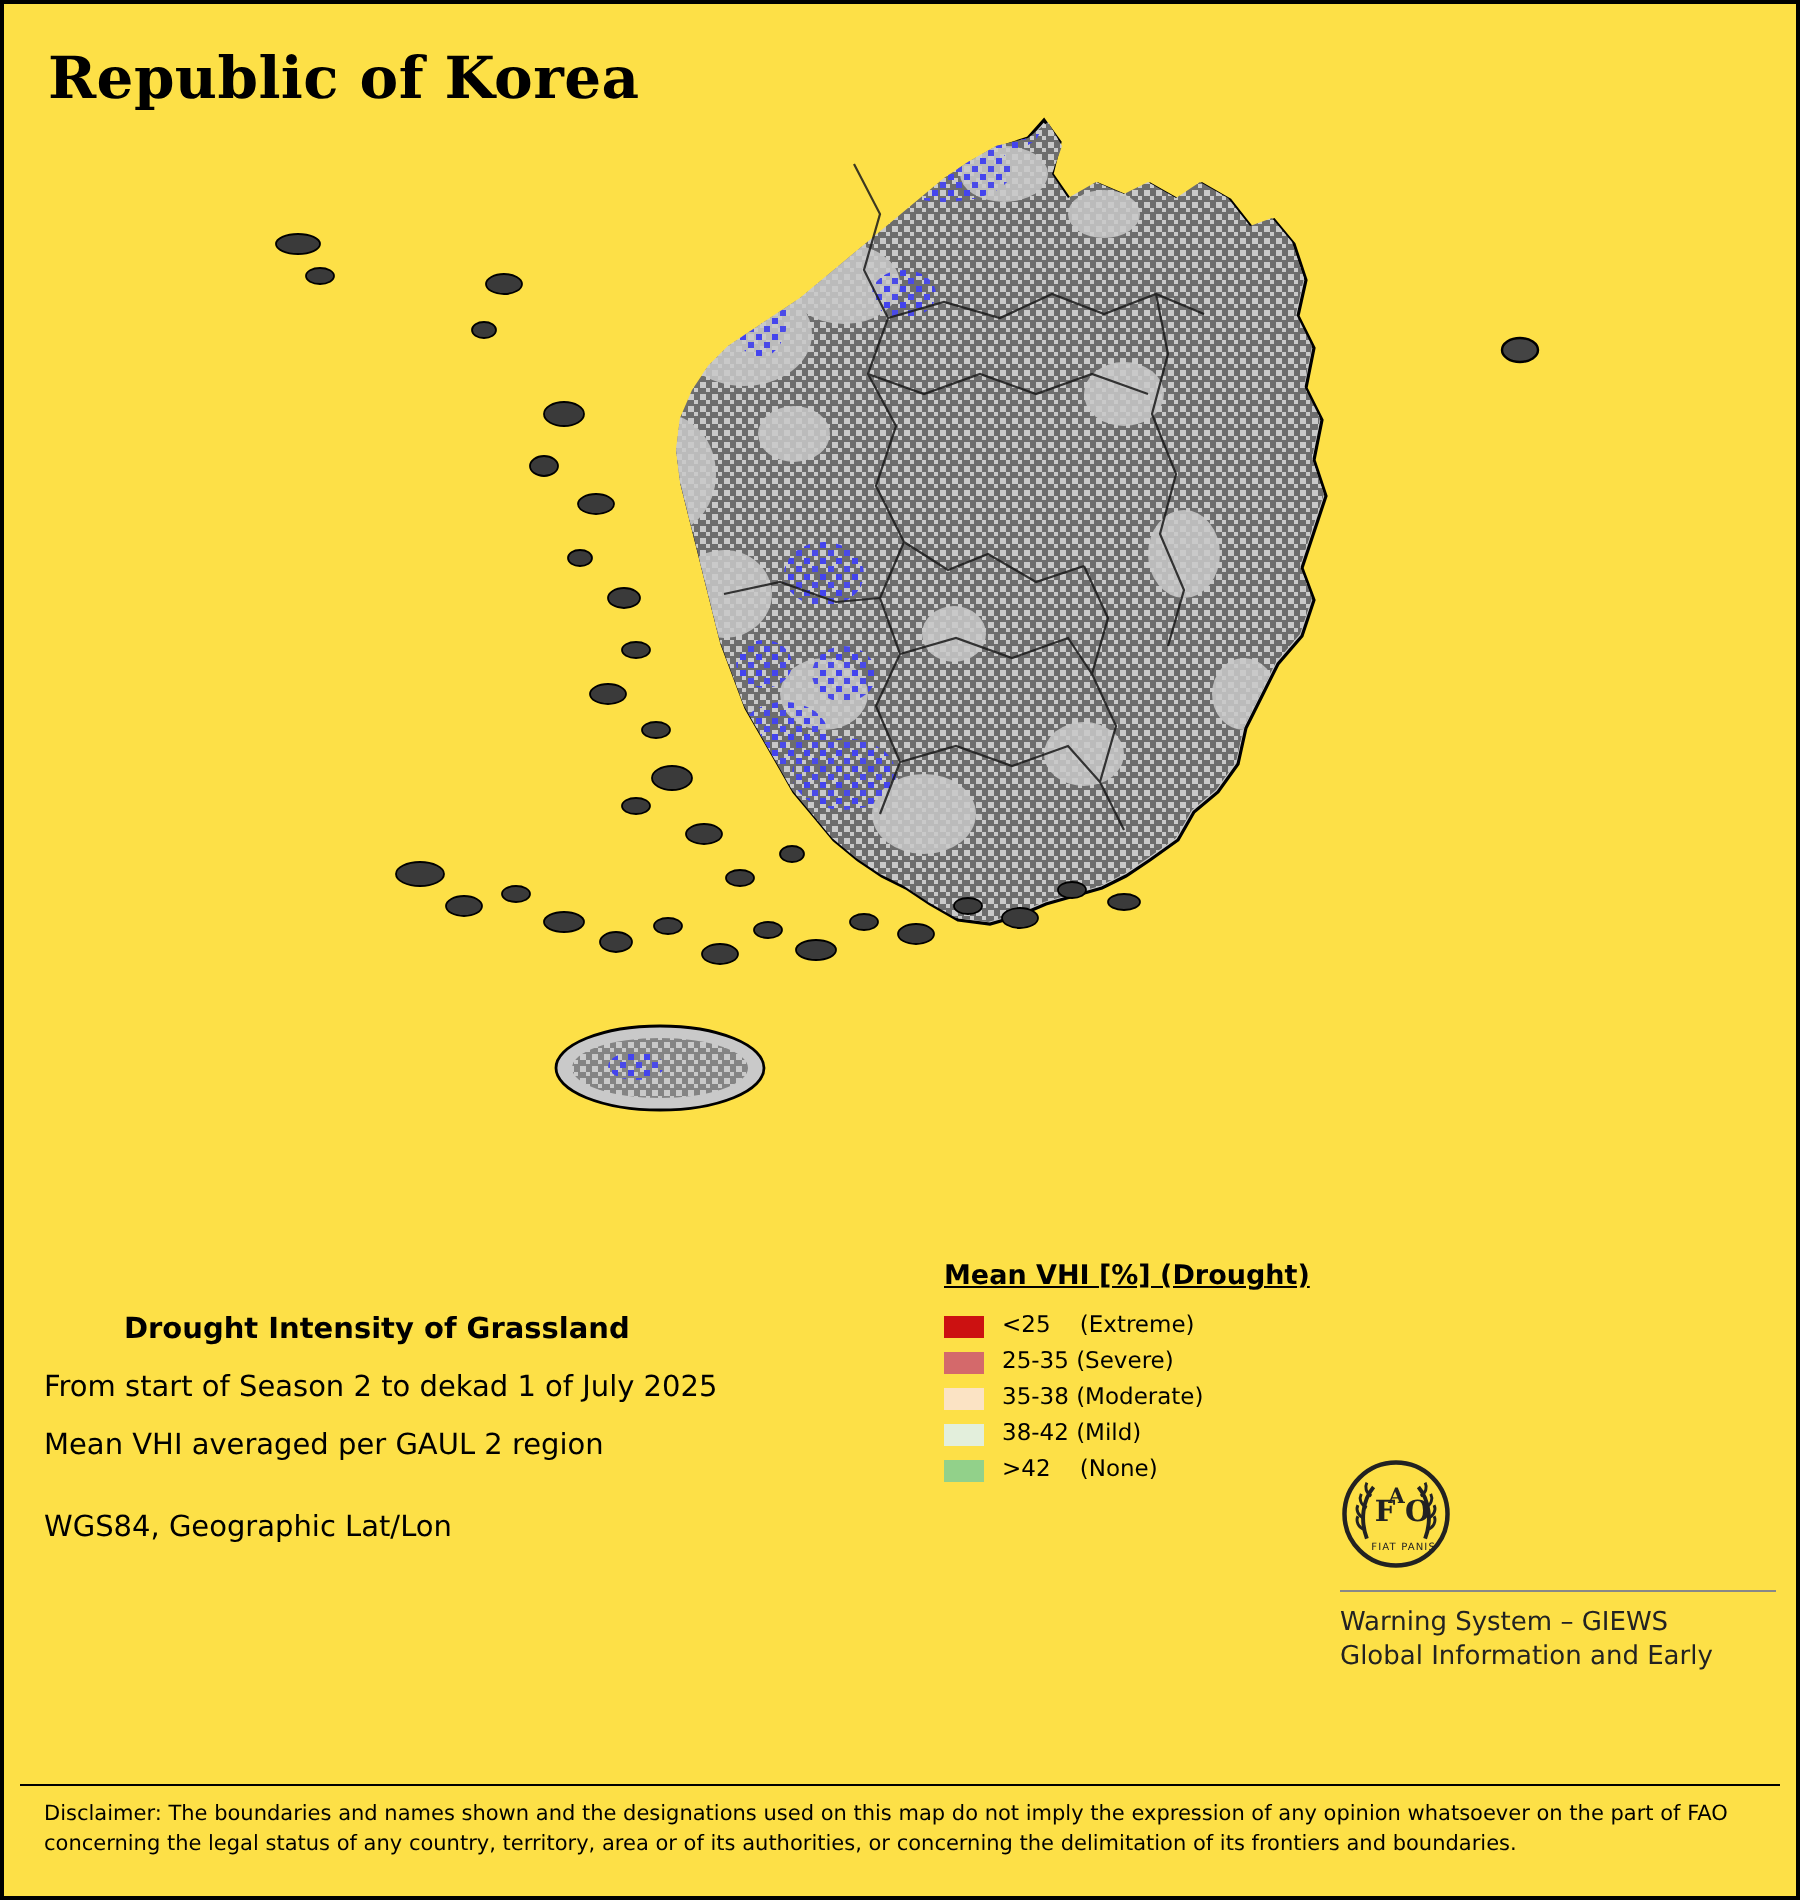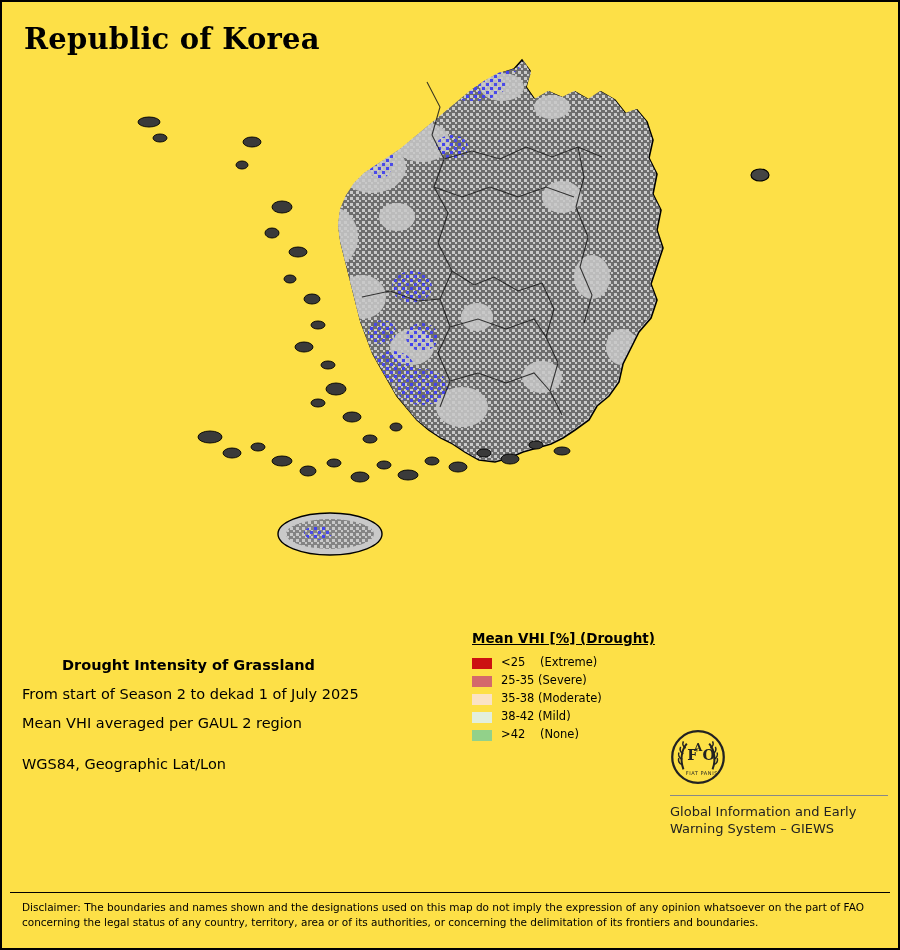--- a/index.html
+++ b/index.html
@@ -364,21 +364,21 @@
 
           <text x="31" y="56" font-family="DejaVu Serif, serif" font-size="26" font-weight="bold" fill="#222222">F</text>
           <text x="43" y="40" font-family="DejaVu Serif, serif" font-size="19" font-weight="bold" fill="#222222">A</text>
           <text x="58" y="56" font-family="DejaVu Serif, serif" font-size="26" font-weight="bold" fill="#222222">O</text>
           <text x="28" y="82" font-family="DejaVu Sans, sans-serif" font-size="9" letter-spacing="1" fill="#222222">FIAT PANIS</text>
         </svg>
       </div>
     </div>
     <div id="fao-rule"></div>
     <div id="fao-sub">
+      <div>Warning System – GIEWS</div>
       <div>Global Information and Early</div>
-      <div>Warning System – GIEWS</div>
     </div>
   </div>
 
   <div id="disclaimer-rule"></div>
   <div id="disclaimer">Disclaimer: The boundaries and names shown and the designations used on this map do not imply the expression of any opinion whatsoever on the part of FAO concerning the legal status of any country, territory, area or of its authorities, or concerning the delimitation of its frontiers and boundaries.</div>
 
 </div>
 
 </body></html>

